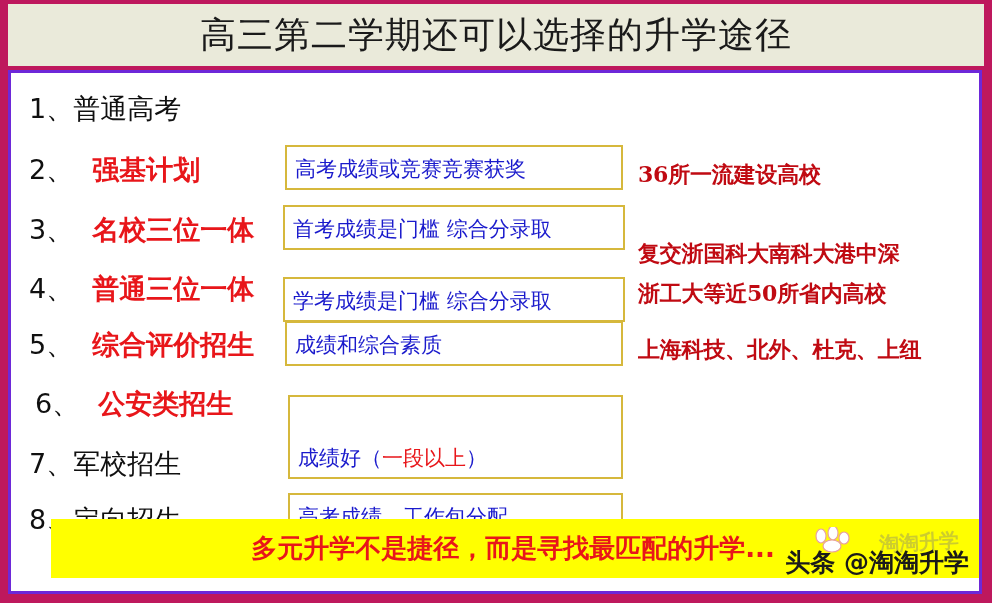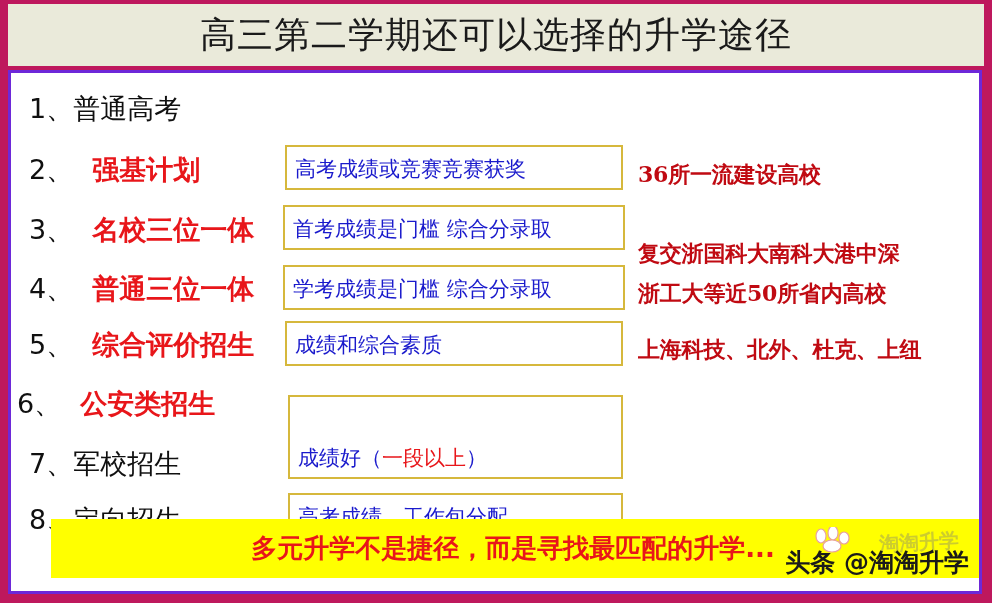--- a/index.html
+++ b/index.html
@@ -185,39 +185,39 @@
     </div>
     <div class="list-item" style="left:18px; top:143px;">
       <span class="li-num">3、</span><span class="li-label red">名校三位一体</span>
     </div>
     <div class="list-item" style="left:18px; top:202px;">
       <span class="li-num">4、</span><span class="li-label red">普通三位一体</span>
     </div>
     <div class="list-item" style="left:18px; top:258px;">
       <span class="li-num">5、</span><span class="li-label red">综合评价招生</span>
     </div>
-    <div class="list-item" style="left:6px; top:317px;">
+    <div class="list-item" style="left:24px; top:317px;">
       <span class="li-num">6、</span><span class="li-label red">公安类招生</span>
     </div>
     <div class="list-item" style="left:18px; top:377px;">
       <span class="li-num">7、</span><span class="li-label black">军校招生</span>
     </div>
     <div class="list-item" style="left:18px; top:433px;">
       <span class="li-num">8、</span><span class="li-label black">定向招生</span>
     </div>
 
     <div class="mid-box" style="left:274px; top:72px; width:338px; height:45px;">
       <div class="mid-line">高考成绩或竞赛竞赛获奖</div>
     </div>
 
     <div class="mid-box" style="left:272px; top:132px; width:342px; height:45px;">
       <div class="mid-line">首考成绩是门槛 综合分录取</div>
     </div>
 
-    <div class="mid-box" style="left:272px; top:192px; width:342px; height:45px;">
+    <div class="mid-box" style="left:272px; top:204px; width:342px; height:45px;">
       <div class="mid-line">学考成绩是门槛 综合分录取</div>
     </div>
 
     <div class="mid-box" style="left:274px; top:248px; width:338px; height:45px;">
       <div class="mid-line">成绩和综合素质</div>
     </div>
 
     <div class="mid-box" style="left:277px; top:322px; width:335px; height:84px;">
       <div class="mid-line">
         <span>成绩好（</span><span class="hl">一段以上</span><span>）</span>

